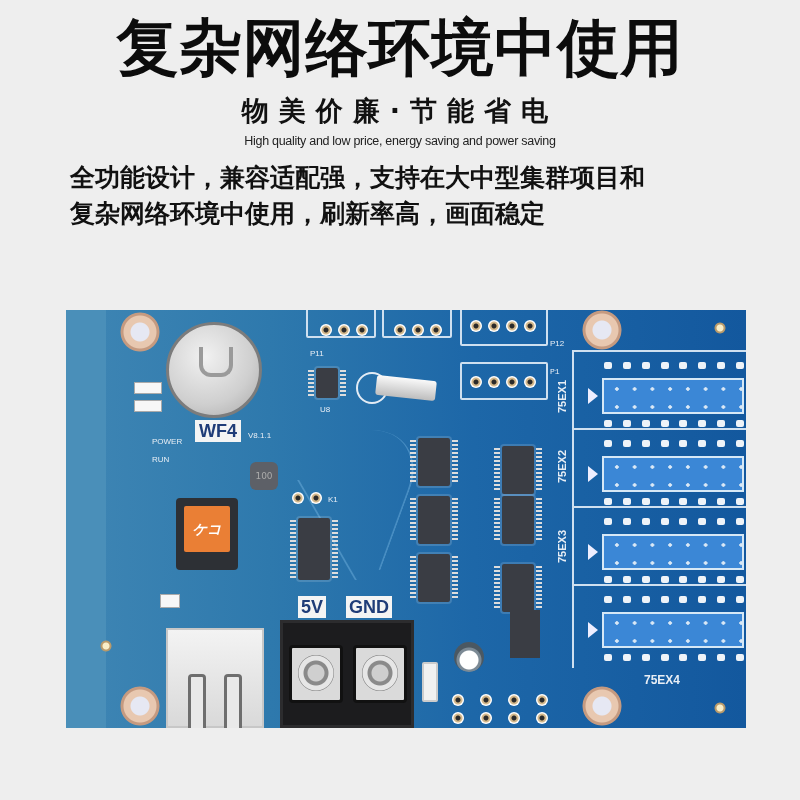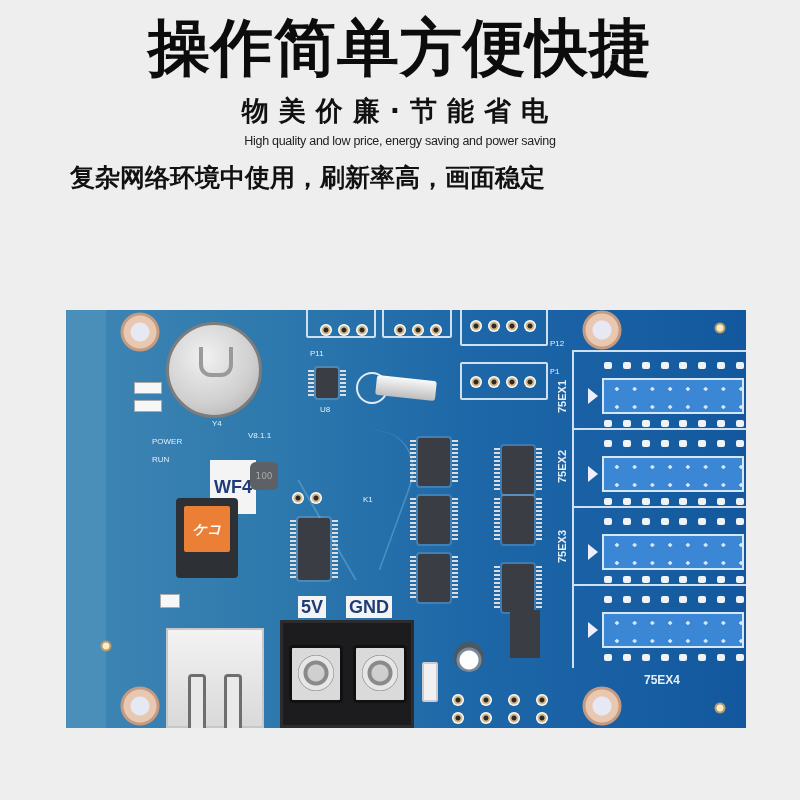--- a/index.html
+++ b/index.html
@@ -59,21 +59,21 @@
       position: absolute; background: #3a3d44; border-radius: 2px;
       box-shadow: 0 0 0 2px rgba(255,255,255,0.15);
     }
     .chip.soic::before, .chip.soic::after {
       content: ""; position: absolute; top: 2px; bottom: 2px; width: 6px;
       background: repeating-linear-gradient(180deg, #ddd 0 2px, transparent 2px 4px);
     }
     .chip.soic::before { left: -8px; }
     .chip.soic::after { right: -8px; }
     .mcu {
-      position: absolute; left: 110px; top: 188px; width: 62px; height: 80px;
+      position: absolute; left: 110px; top: 188px; width: 62px; height: 72px;
       background: #2d3035; border-radius: 4px; padding: 8px;
     }
     .mcu .face {
       width: 46px; height: 46px; background: #ea7f35; border-radius: 2px;
       color: #fff; font-size: 14px; font-weight: bold; text-align: center; line-height: 46px;
       font-style: italic;
     }
     .inductor {
       position: absolute; left: 184px; top: 152px; width: 28px; height: 28px;
       background: #5d6067; border-radius: 6px; color: #aaa; font-size: 9px;
@@ -158,24 +158,25 @@
       position: absolute; left: 290px; top: 62px; width: 32px; height: 32px; border-radius: 50%;
       border: 2px solid #e3ecf5;
     }
     .led-sq {
       position: absolute; background: #f7f7f7; border: 1px solid #aaa;
     }
   </style>
 </head>
 <body>
 
-<div class="headline">操作简单方便快捷</div>
+<div class="headline">复杂网络环境中使用</div>
 <div class="subhead">物美价廉·节能省电</div>
 <div class="tagline">High quality and low price, energy saving and power saving</div>
 <div class="desc">
+  <div>全功能设计，兼容适配强，支持在大中型集群项目和</div>
   <div>复杂网络环境中使用，刷新率高，画面稳定</div>
 </div>
 
 <div class="board">
   <div class="edge"></div>
 
   <div class="trace" style="left:200px;top:120px;width:140px;height:140px;border-radius:0 60px 0 0;border-width:0 2px 0 0;transform:skewX(-20deg);"></div>
   <div class="trace" style="left:260px;top:170px;width:90px;height:100px;border-width:0 0 0 2px;transform:skewX(30deg);"></div>
 
   <div class="hole" style="left:54px;top:2px;"></div>
@@ -189,21 +190,21 @@
   <div class="battery">
       <div class="clip"></div>
     </div>
   <div class="silk-text" style="left:146px;top:110px;">Y4</div>
 
   <div class="led-sq" style="left:68px;top:72px;width:28px;height:12px;"></div>
   <div class="led-sq" style="left:68px;top:90px;width:28px;height:12px;"></div>
   <div class="silk-text" style="left:86px;top:128px;">POWER</div>
   <div class="silk-text" style="left:86px;top:146px;">RUN</div>
 
-  <div class="silk-label" style="left:144px;top:110px;font-size:18px;padding:18px 4px;margin-top:40px;">WF4</div>
+  <div class="silk-label" style="left:129px;top:110px;font-size:18px;padding:2px 4px;">WF4</div>
   <div class="silk-text" style="left:182px;top:122px;">V8.1.1</div>
 
   <div class="header-group" style="left:240px;top:-4px;width:70px;height:32px;"></div>
   <div class="pinrow" style="left:254px;top:14px;">
       <span class="pin"></span>
       <span class="pin"></span>
       <span class="pin"></span>
     </div>
   <div class="silk-text" style="left:244px;top:40px;">P11</div>
   <div class="header-group" style="left:316px;top:-4px;width:70px;height:32px;"></div>
@@ -245,21 +246,21 @@
   <div class="mcu">
       <div class="face">ケコ</div>
     </div>
 
   <div class="inductor">100</div>
 
   <div class="pinrow" style="left:226px;top:182px;">
       <span class="pin"></span>
       <span class="pin"></span>
     </div>
-  <div class="silk-text" style="left:262px;top:186px;margin-left:35px;">K1</div>
+  <div class="silk-text" style="left:262px;top:186px;">K1</div>
 
   <div class="chip soic" style="left:232px;top:208px;width:32px;height:62px;"></div>
 
   <div class="led-sq" style="left:94px;top:284px;width:20px;height:14px;"></div>
 
   <div class="usb">
     <div class="slot" style="left:20px;"></div>
     <div class="slot" style="left:56px;"></div>
   </div>
 

